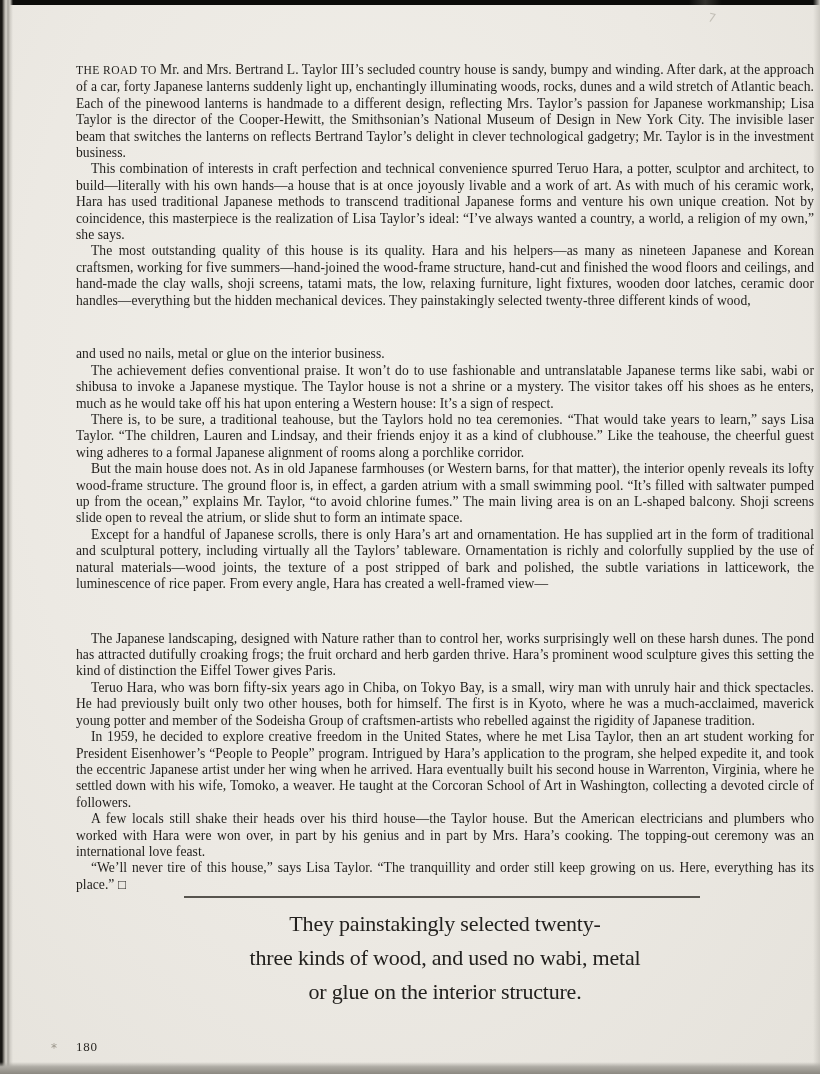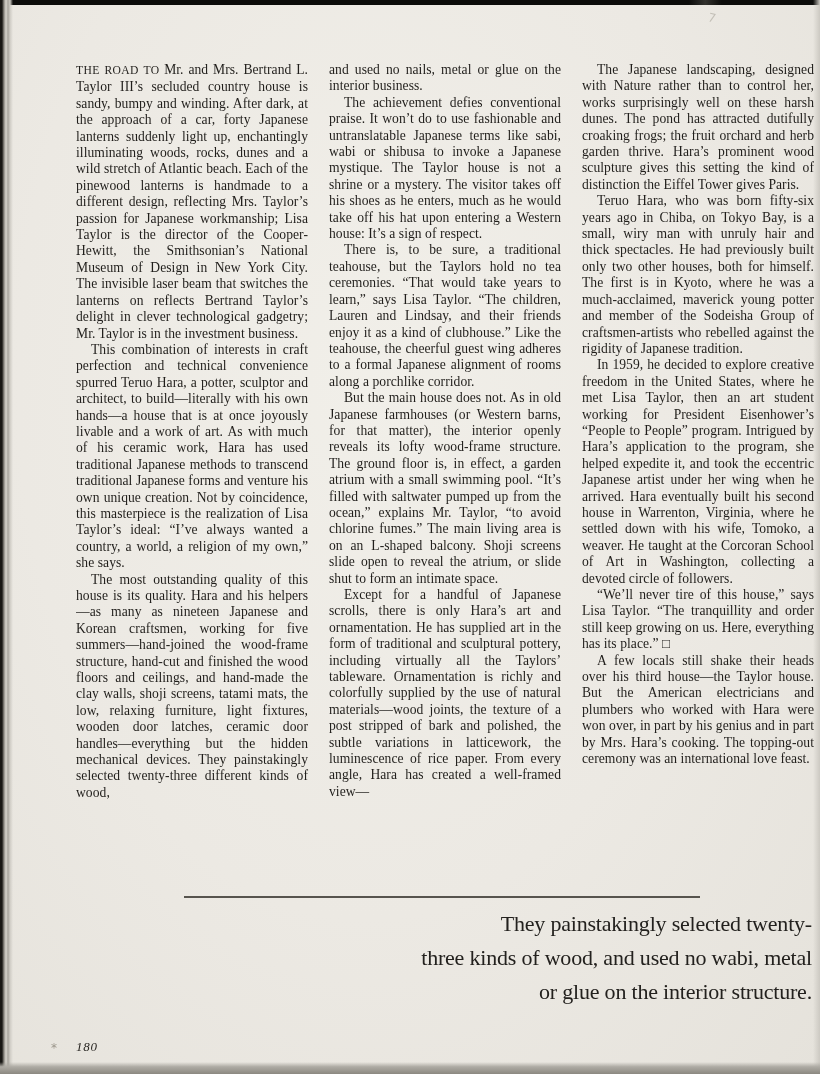--- a/index.html
+++ b/index.html
@@ -26,20 +26,21 @@
   }
   .edge-right {
     position: absolute; top: 0; right: 0; bottom: 0; width: 7px;
     background: linear-gradient(270deg, #ccc9c2, rgba(237,235,230,0));
   }
   .article-wrap {
     position: absolute; left: 76px; top: 62px;
     width: 738px; height: 832px;
     display: flex; gap: 21px;
     overflow: hidden;
+    flex-direction: column;
   }
   .col { flex: 1 1 0; }
   p.para {
     margin: 0;
     font-size: 13.6px;
     line-height: 16.4px;
     text-align: justify;
     letter-spacing: 0.05px;
   }
   p.indent { text-indent: 15px; }
@@ -50,24 +51,24 @@
     width: 516px; height: 2px;
     background: #57544e;
   }
   .pullquote {
     position: absolute; left: 78px; top: 907px; width: 734px;
     text-align: center;
     font-size: 22px; line-height: 34px;
     letter-spacing: -0.2px;
     color: #23211e;
   }
-  .pullquote div { white-space: nowrap; text-align: right; }
+  .pullquote div { white-space: nowrap; }
   .pagenum {
     position: absolute; left: 76px; top: 1039px;
-    font-size: 13px; letter-spacing: 0.8px; color: #2a2824; font-style: italic;
+    font-size: 13px; letter-spacing: 0.8px; color: #2a2824;
   }
   .speck {
     position: absolute; left: 51px; top: 1041px;
     font-size: 12px; color: #8a8477; opacity: 0.8;
     font-family: "DejaVu Sans", sans-serif;
   }
   .pencil-mark {
     position: absolute; left: 708px; top: 11px;
     font-size: 12px; color: #aaa69c; opacity: 0.6;
     transform: rotate(14deg);
@@ -95,22 +96,22 @@
         <p class="para"><span>and used no nails, metal or glue on the interior business.</span></p>
         <p class="para indent"><span>The achievement defies conventional praise. It won’t do to use fashionable and untranslatable Japanese terms like </span><span class="italic">sabi, wabi</span><span> or </span><span class="italic">shibusa</span><span> to invoke a Japanese mystique. The Taylor house is not a shrine or a mystery. The visitor takes off his shoes as he enters, much as he would take off his hat upon entering a Western house: It’s a sign of respect.</span></p>
         <p class="para indent"><span>There is, to be sure, a traditional teahouse, but the Taylors hold no tea ceremonies. “That would take years to learn,” says Lisa Taylor. “The children, Lauren and Lindsay, and their friends enjoy it as a kind of clubhouse.” Like the teahouse, the cheerful guest wing adheres to a formal Japanese alignment of rooms along a porchlike corridor.</span></p>
         <p class="para indent"><span>But the main house does not. As in old Japanese farmhouses (or Western barns, for that matter), the interior openly reveals its lofty wood-frame structure. The ground floor is, in effect, a garden atrium with a small swimming pool. “It’s filled with saltwater pumped up from the ocean,” explains Mr. Taylor, “to avoid chlorine fumes.” The main living area is on an L-shaped balcony. Shoji screens slide open to reveal the atrium, or slide shut to form an intimate space.</span></p>
         <p class="para indent"><span>Except for a handful of Japanese scrolls, there is only Hara’s art and ornamentation. He has supplied art in the form of traditional and sculptural pottery, including virtually all the Taylors’ tableware. Ornamentation is richly and colorfully supplied by the use of natural materials—wood joints, the texture of a post stripped of bark and polished, the subtle variations in latticework, the luminescence of rice paper. From every angle, Hara has created a well-framed view—</span></p>
       </div>
     <div class="col">
         <p class="para indent"><span>The Japanese landscaping, designed </span><span class="italic">with</span><span> Nature rather than to control her, works surprisingly well on these harsh dunes. The pond has attracted dutifully croaking frogs; the fruit orchard and herb garden thrive. Hara’s prominent wood sculpture gives this setting the kind of distinction the Eiffel Tower gives Paris.</span></p>
         <p class="para indent"><span>Teruo Hara, who was born fifty-six years ago in Chiba, on Tokyo Bay, is a small, wiry man with unruly hair and thick spectacles. He had previously built only two other houses, both for himself. The first is in Kyoto, where he was a much-acclaimed, maverick young potter and member of the Sodeisha Group of craftsmen-artists who rebelled against the rigidity of Japanese tradition.</span></p>
         <p class="para indent"><span>In 1959, he decided to explore creative freedom in the United States, where he met Lisa Taylor, then an art student working for President Eisenhower’s “People to People” program. Intrigued by Hara’s application to the program, she helped expedite it, and took the eccentric Japanese artist under her wing when he arrived. Hara eventually built his second house in Warrenton, Virginia, where he settled down with his wife, Tomoko, a weaver. He taught at the Corcoran School of Art in Washington, collecting a devoted circle of followers.</span></p>
+        <p class="para indent"><span>A few locals still shake their heads over his third house—the Taylor house. But the American electricians and plumbers who worked with Hara were won over, in part by his genius and in part by Mrs. Hara’s cooking. The topping-out ceremony was an international love feast.</span></p>
         <p class="para indent"><span>“We’ll never tire of this house,” says Lisa Taylor. “The tranquillity and order still keep growing on us. Here, everything has its place.” □</span></p>
-        <p class="para indent"><span>A few locals still shake their heads over his third house—the Taylor house. But the American electricians and plumbers who worked with Hara were won over, in part by his genius and in part by Mrs. Hara’s cooking. The topping-out ceremony was an international love feast.</span></p>
       </div>
   </div>
 
   <div class="divider"></div>
 
   <div class="pullquote">
     <div>They painstakingly selected twenty-</div>
     <div>three kinds of wood, and used no wabi, metal</div>
     <div>or glue on the interior structure.</div>
   </div>

